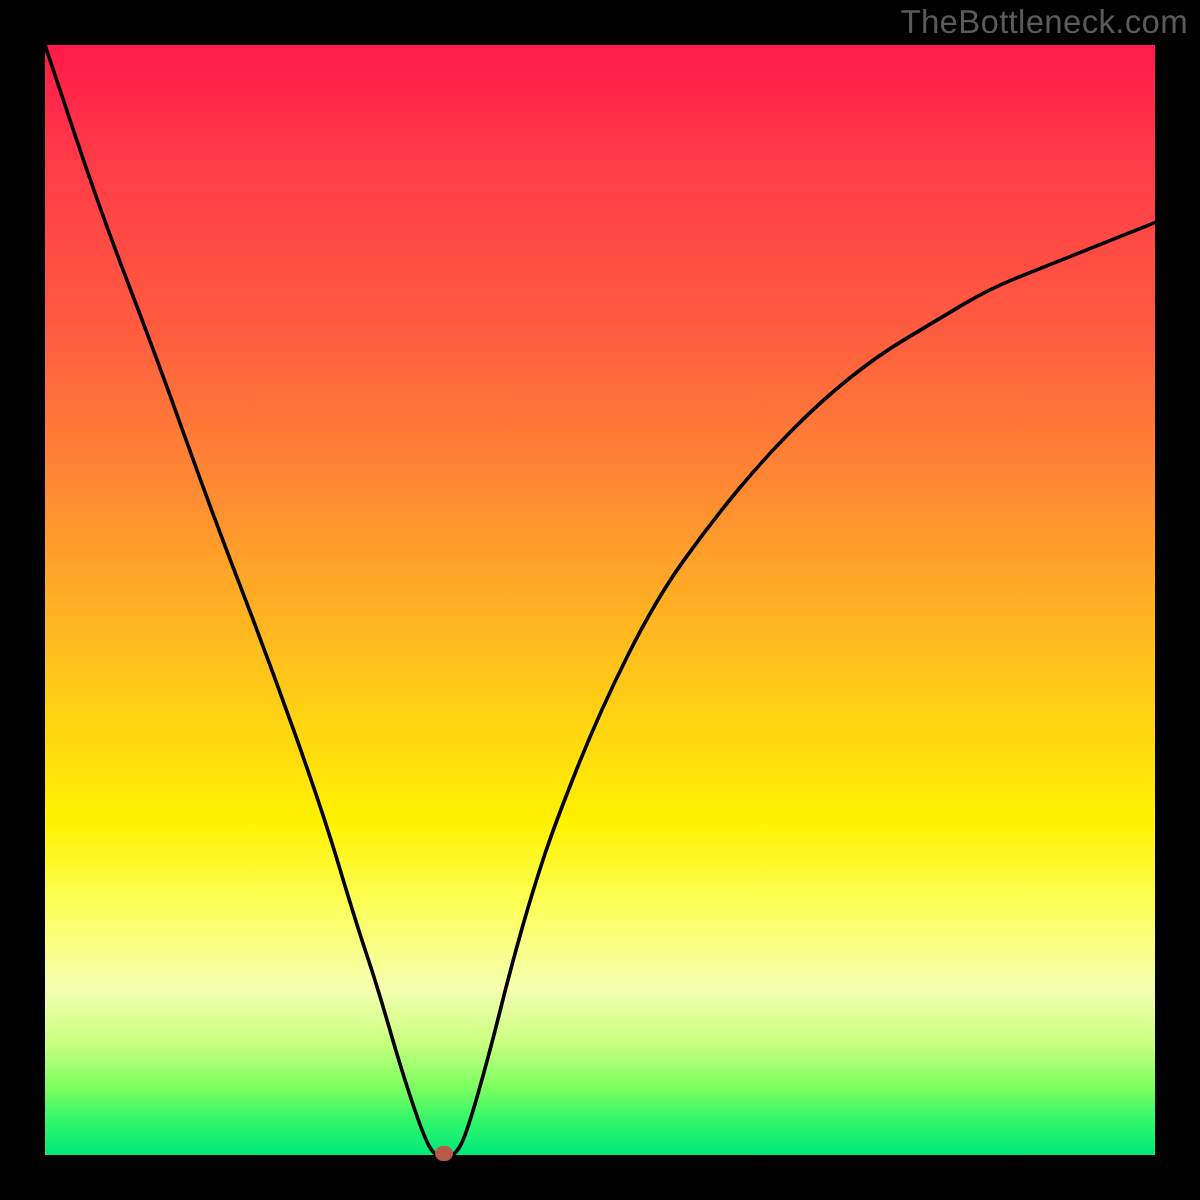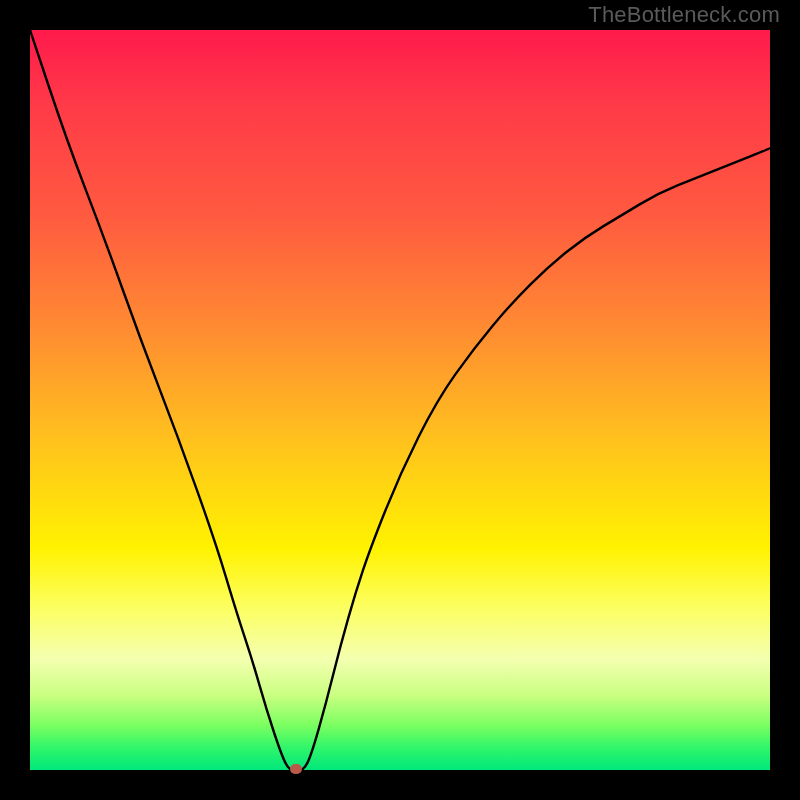--- a/index.html
+++ b/index.html
@@ -13,21 +13,21 @@
   }
   .frame {
     position: relative;
     width: 800px;
     height: 800px;
     background: #000;
   }
   .watermark {
     position: absolute;
     top: 2px;
-    right: 20px;
+    right: 8px;
     color: #5a5a5a;
     font-size: 22px;
     font-weight: 500;
     letter-spacing: 0.2px;
     z-index: 3;
   }
   .plot-area {
     position: absolute;
     left: 30px;
     top: 30px;

